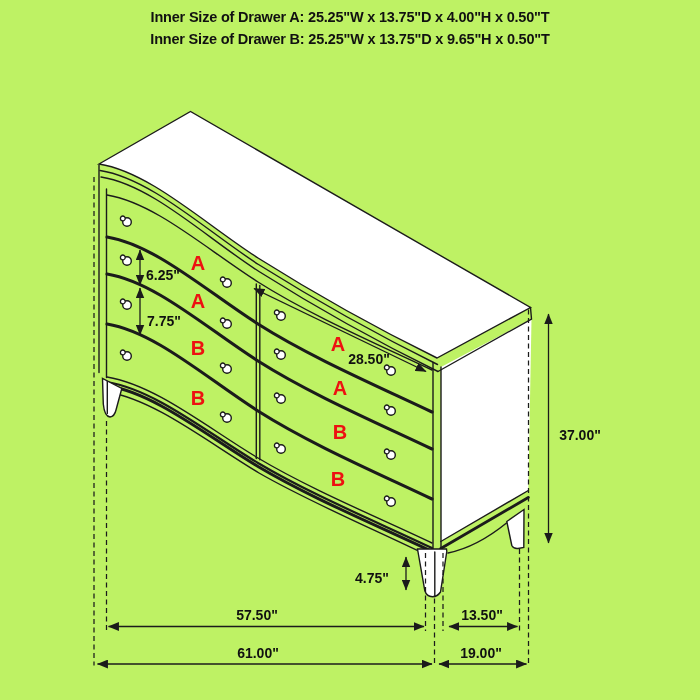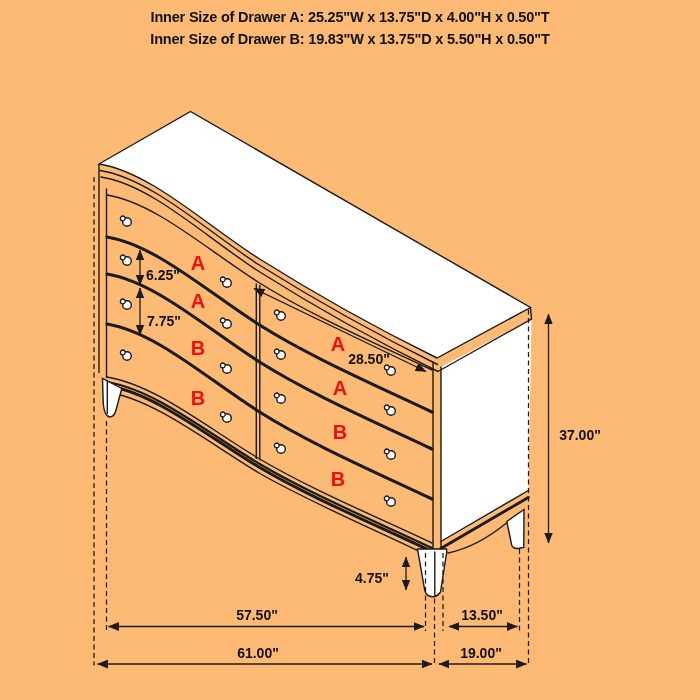--- a/index.html
+++ b/index.html
@@ -1,37 +1,37 @@
 <!DOCTYPE html>
 <html><head>
 <meta charset="utf-8">
 <style>
   html,body{margin:0;padding:0;background:#ffffff;}
-  #stage{position:relative;width:700px;height:700px;background:#fdba74;overflow:hidden;
+  #stage{position:relative;width:700px;height:700px;background:#bef264;overflow:hidden;
          font-family:"Liberation Sans", sans-serif;}
   #title-block{position:absolute;top:6px;left:0;width:700px;text-align:center;
                font-weight:bold;font-size:14.5px;line-height:22px;color:#111;letter-spacing:-0.2px;}
   svg{position:absolute;top:0;left:0;}
   .ln{stroke:#1b1b1b;fill:none;stroke-width:1.4;stroke-linecap:round;}
   .thick{stroke-width:3.1;}
   .med{stroke-width:2.2;}
   .heavy{stroke-width:2.9;}
   .fillw{fill:#ffffff;}
   .dash{stroke:#1b1b1b;fill:none;stroke-width:1.25;stroke-dasharray:5 3.5;}
   .dim{stroke:#1b1b1b;fill:none;stroke-width:1.3;}
   .dimtxt{font-family:"Liberation Sans", sans-serif;font-weight:bold;font-size:14px;fill:#111;}
   .red-label{font-family:"Liberation Sans", sans-serif;font-weight:bold;font-size:20px;fill:#ed1111;}
 </style>
 </head>
 <body>
 
 <div id="stage">
   <div id="title-block">
     <div>Inner Size of Drawer A: 25.25"W x 13.75"D x 4.00"H x 0.50"T</div>
-    <div>Inner Size of Drawer B: 19.83"W x 13.75"D x 5.50"H x 0.50"T</div>
+    <div>Inner Size of Drawer B: 25.25"W x 13.75"D x 9.65"H x 0.50"T</div>
   </div>
 
   <svg width="700" height="700" viewBox="0 0 700 700">
     <defs>
       <marker id="ah" viewBox="0 0 10 8" markerWidth="11" markerHeight="9" refX="9.5" refY="4" orient="auto-start-reverse" markerUnits="userSpaceOnUse">
         <path d="M0 0 L10 4 L0 8 Z" fill="#1b1b1b"></path>
       </marker>
       <g id="knob">
         <circle cx="0" cy="0" r="4.3" fill="#ffffff" stroke="#1b1b1b" stroke-width="1.4"></circle>
         <circle cx="-4.2" cy="-3.6" r="2.4" fill="#ffffff" stroke="#1b1b1b" stroke-width="1.3"></circle>

